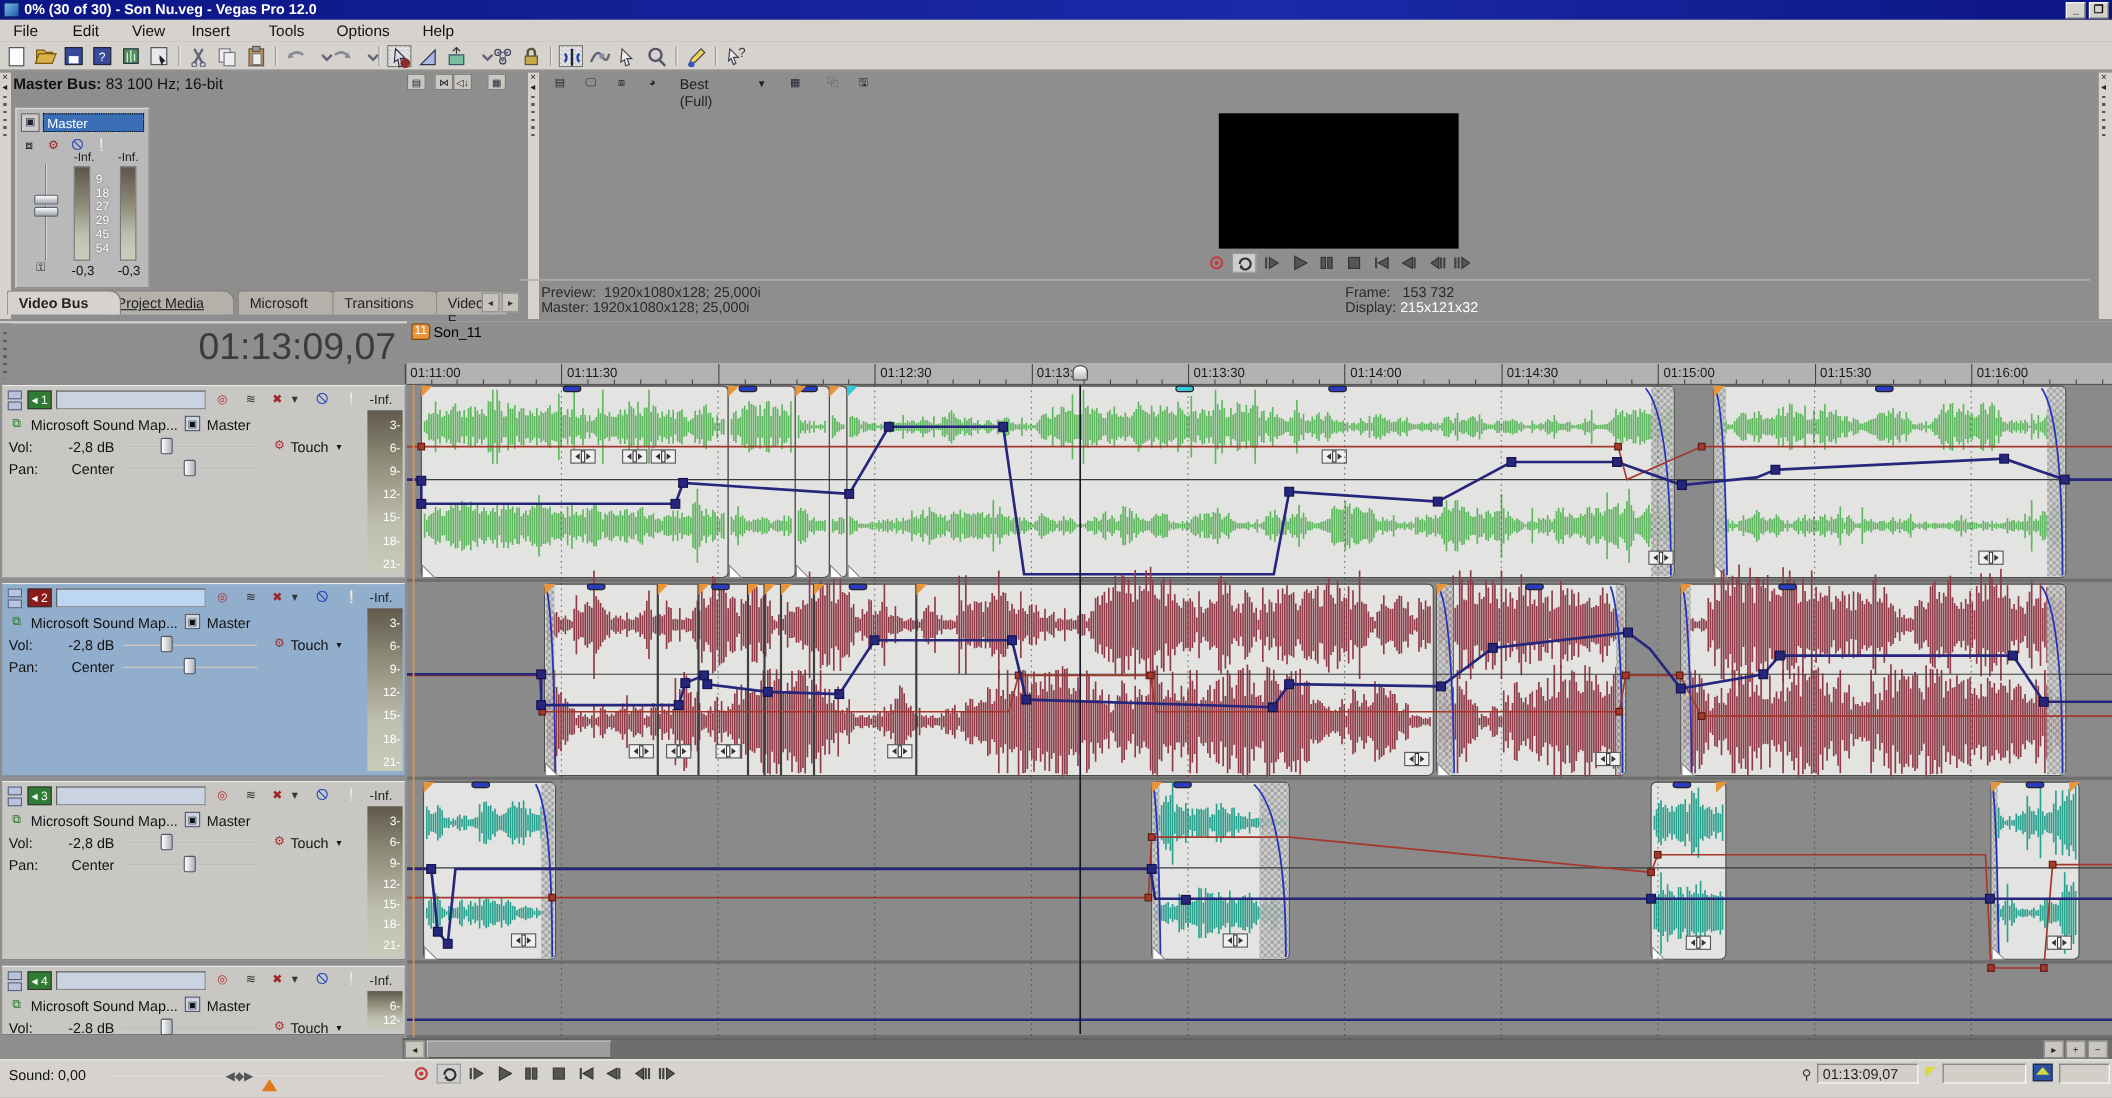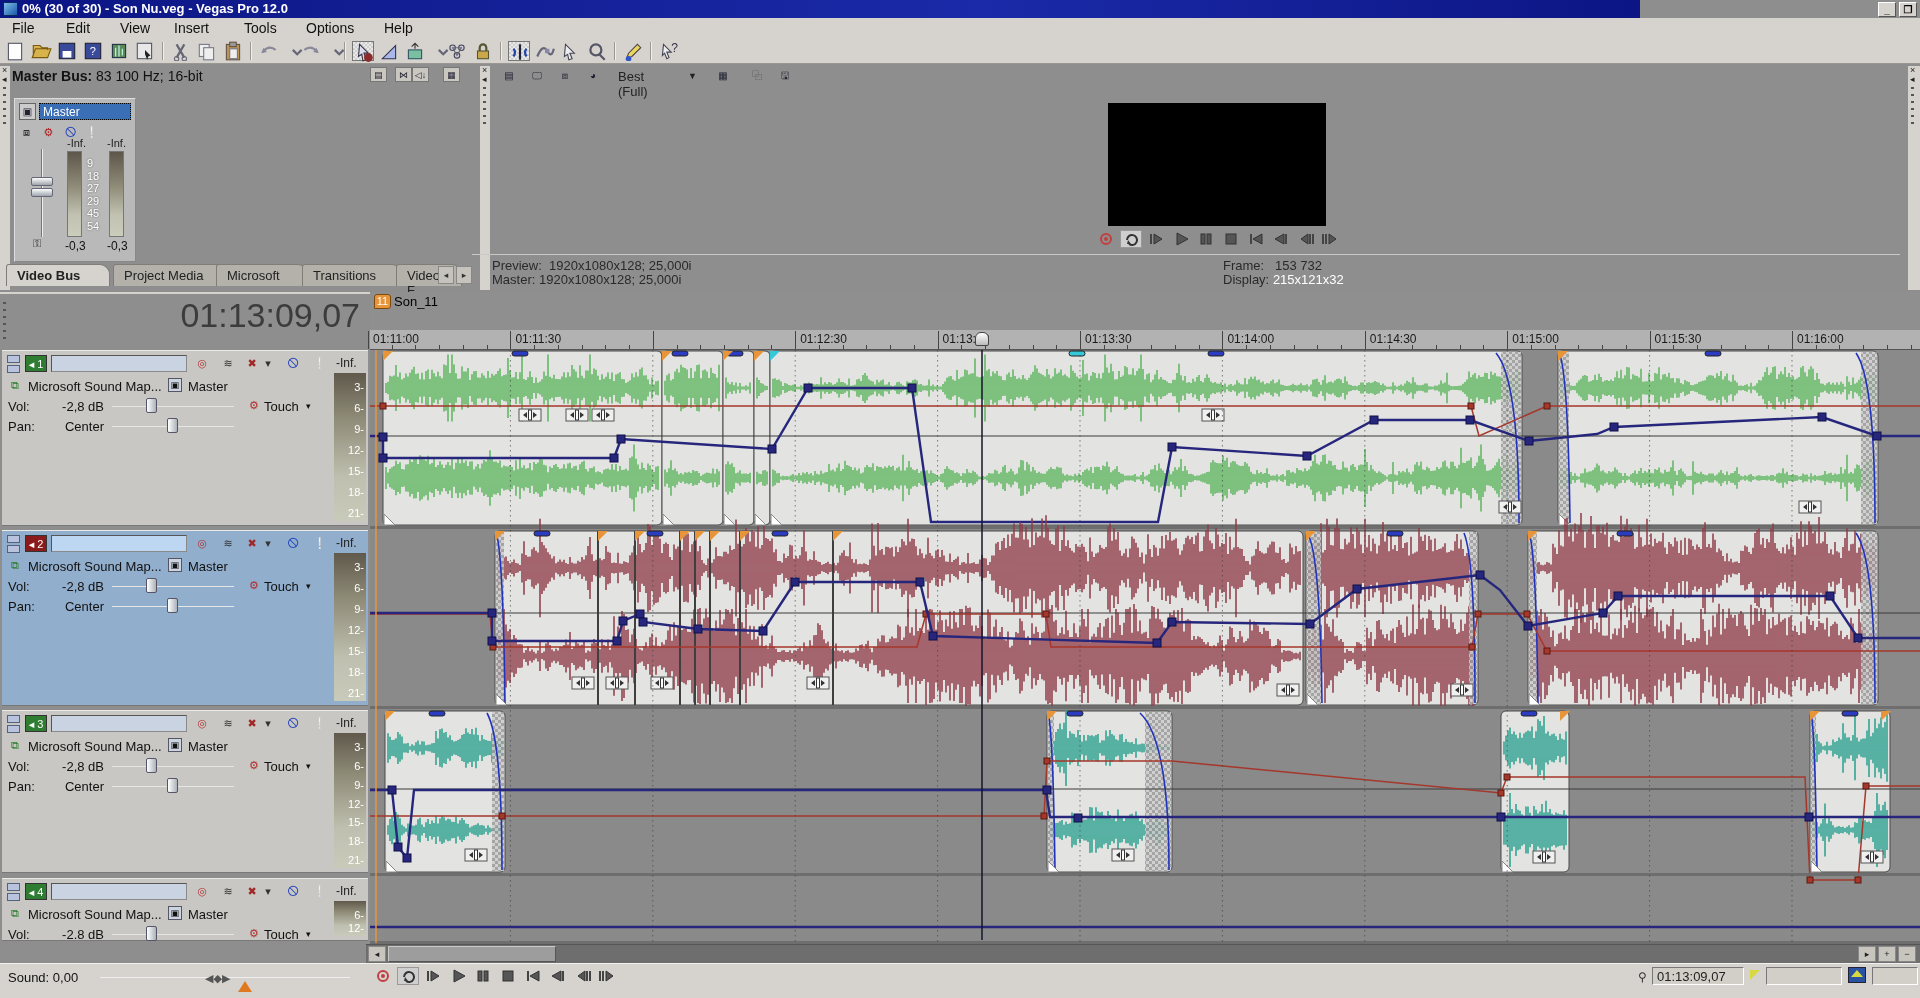--- a/index.html
+++ b/index.html
@@ -1,18 +1,18 @@
 <!DOCTYPE html>
 <html><head>
 <meta charset="utf-8">
 <style>
 *{margin:0;padding:0;box-sizing:border-box}
 html,body{width:1920px;height:998px;overflow:hidden;font-family:"Liberation Sans",sans-serif;background:#8e8e8e}
 .abs{position:absolute}
-#titlebar{left:0;top:0;width:1640px;height:18px;background:linear-gradient(90deg,#0c1584,#1a2aa8 60%,#0c1584);color:#fff;font-weight:bold;font-size:13px}
+#titlebar{left:0;top:0;width:1920px;height:18px;background:linear-gradient(90deg,#0c1584,#1a2aa8 60%,#0c1584);color:#fff;font-weight:bold;font-size:13px}
 #title-text{left:22px;top:1px}
 .winbtn{top:2px;width:18px;height:15px;background:#d6d3ce;border:1px solid #fff;border-right-color:#555;border-bottom-color:#555;font-size:10px;text-align:center;line-height:13px;color:#000}
 #menubar{left:0;top:18px;width:1920px;height:20px;background:#d6d3ce;font-size:14px;color:#111}
 .menu-item{position:absolute;top:1px;padding:1px 6px}
 #toolbar{left:0;top:38px;width:1920px;height:26px;background:#d6d3ce;border-bottom:1px solid #9a9792}
 .tbtn{position:absolute;top:3px;width:22px;height:20px}
 .tbtn svg{width:22px;height:20px}
 .tbtn.sel{background:repeating-conic-gradient(#cfcfcf 0 25%,#e8e8e8 0 50%) 0 0/4px 4px;border:1px solid #777}
 .tsep{position:absolute;top:4px;width:2px;height:18px;border-left:1px solid #9a9792;border-right:1px solid #f0efec}
 
@@ -237,21 +237,21 @@
           <div class="mnum" style="left: 72px; top: 95.5px;">29</div>
           <div class="mnum" style="left: 72px; top: 108px;">45</div>
           <div class="mnum" style="left: 72px; top: 120.5px;">54</div>
         </div>
     <div class="mdb abs" style="left:50px">-0,3</div>
     <div class="mdb abs" style="left:92px">-0,3</div>
     <div id="mb-lock" class="abs">⚿</div>
   </div>
   <div id="tabs" class="abs">
         <div class="tab active" style="left: 6px; width: 104px;">Video Bus</div>
-        <div class="tab" style="left: 113px; width: 118px;">Project Media</div>
+        <div class="tab" style="left: 95px; width: 118px; text-decoration: underline;">Project Media</div>
         <div class="tab" style="left: 216px; width: 92px;">Microsoft</div>
         <div class="tab" style="left: 302px; width: 100px;">Transitions</div>
         <div class="tab" style="left: 396px; width: 66px;">Video F</div>
         <div class="tabscroll" style="left: 438px;">◂</div>
         <div class="tabscroll" style="left: 456px;">▸</div>
       </div>
   <div class="grip abs" style="left:480px;top:2px;width:10px;height:224px">
         <div class="gx">×</div>
         <div class="gx">◂</div>
         <div class="gripdots"></div>

